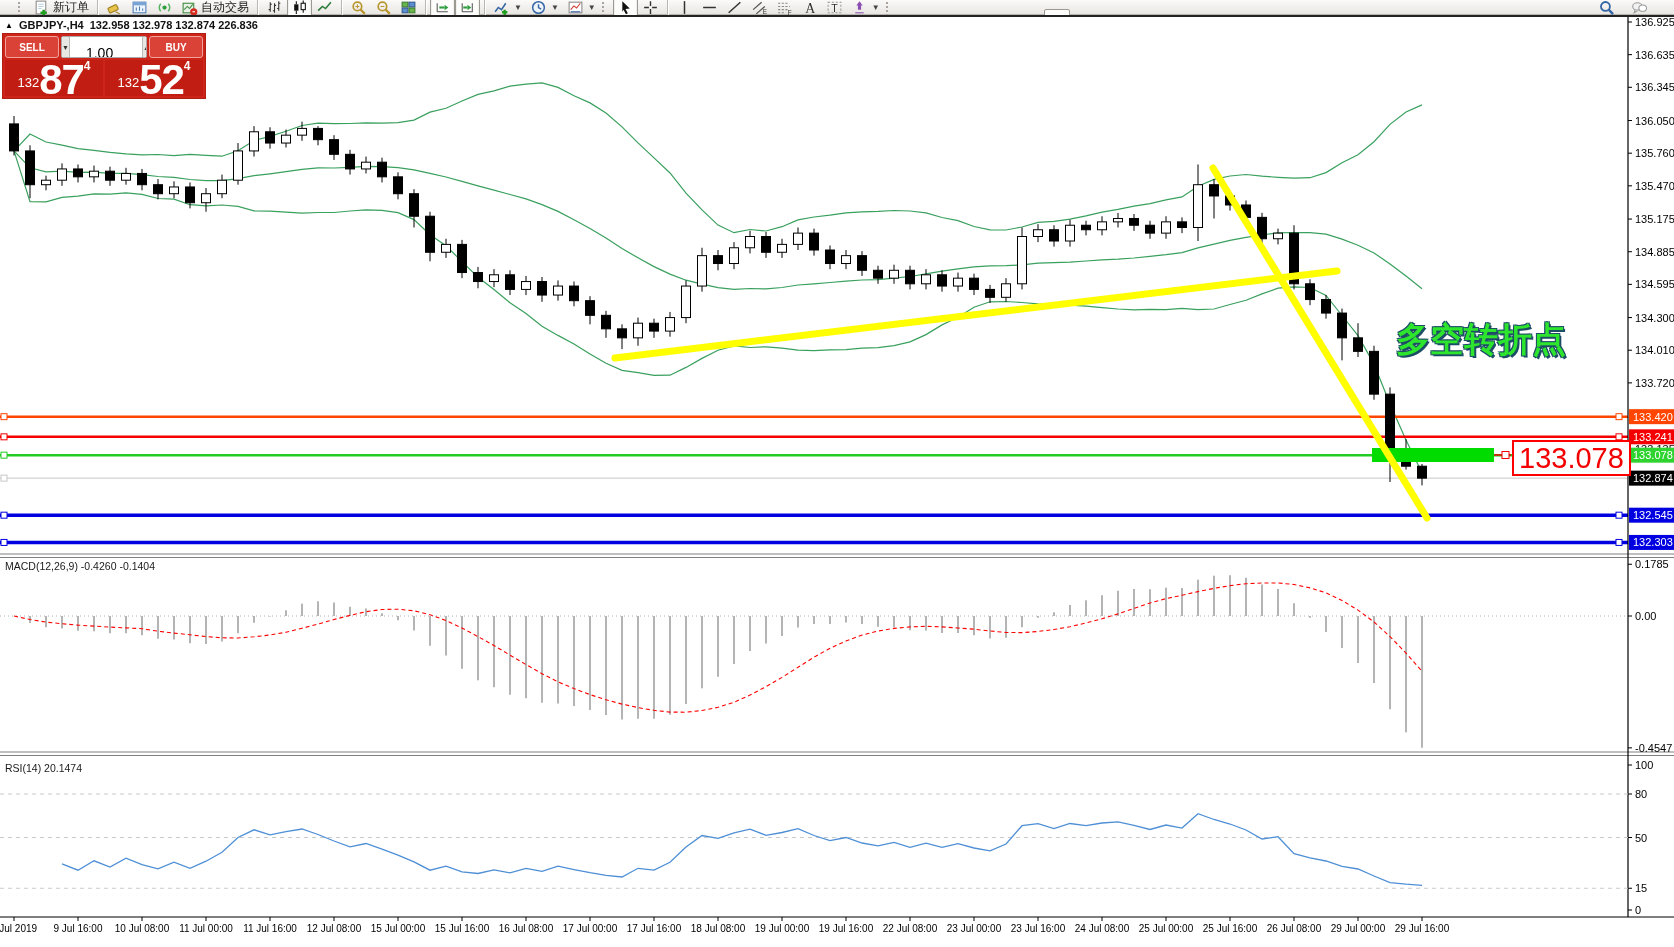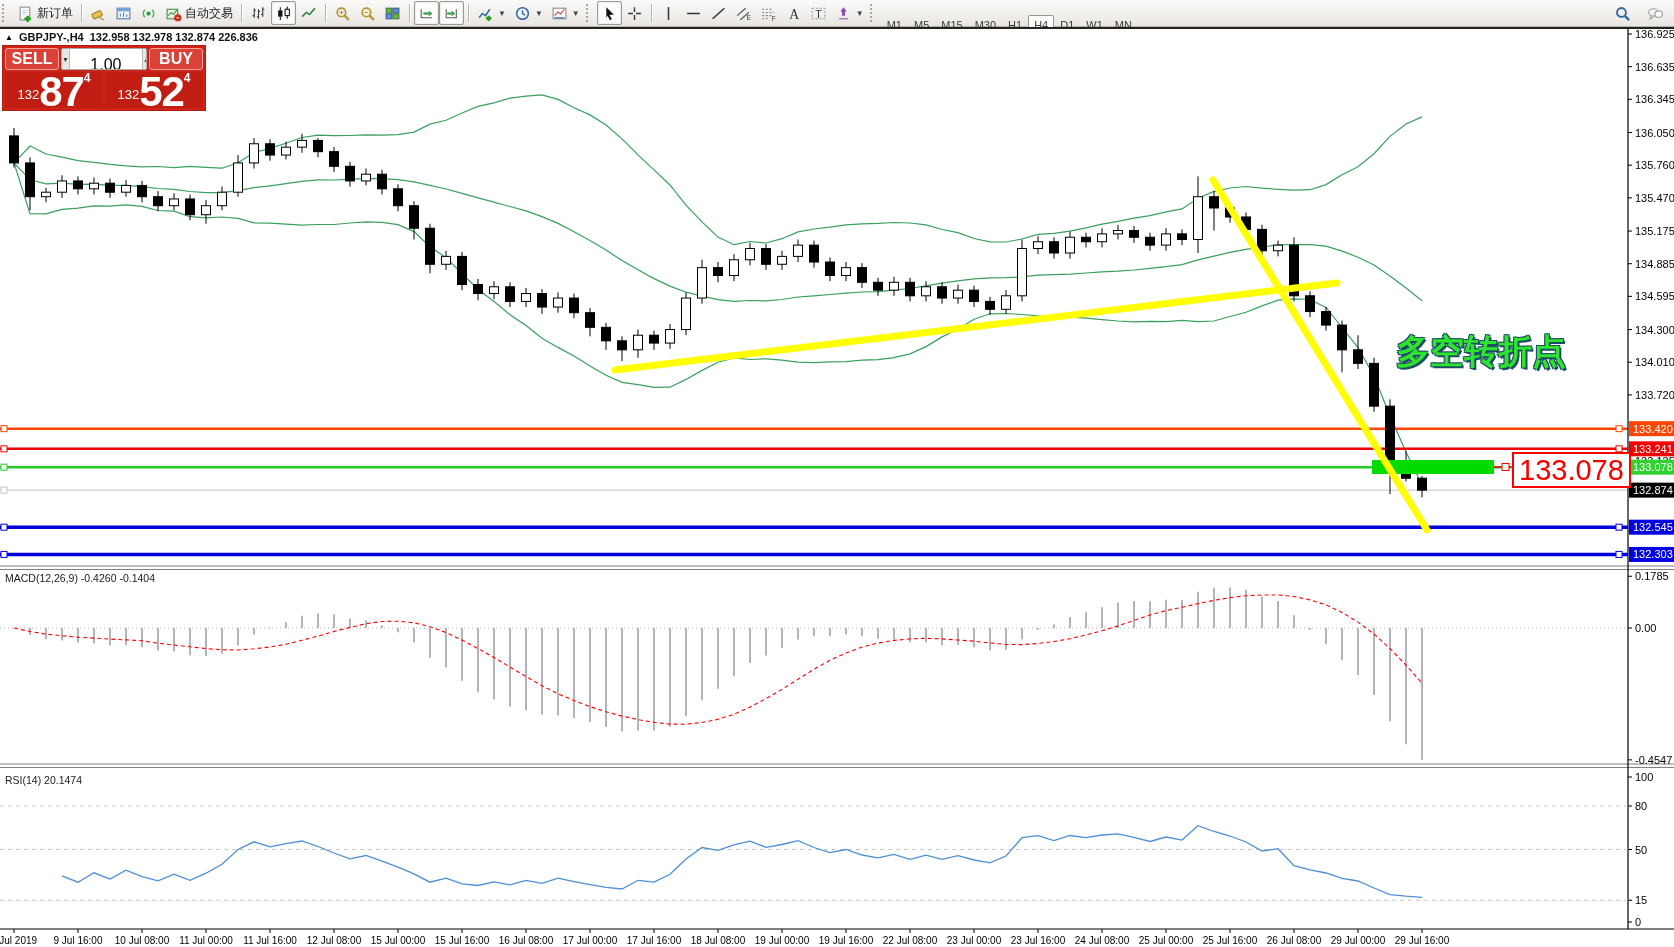--- a/index.html
+++ b/index.html
@@ -1,19 +1,19 @@
 <!DOCTYPE html>
 <html><head>
 <meta charset="utf-8">
 <style>
   html,body{margin:0;padding:0;width:1674px;height:947px;overflow:hidden;background:#fff;
     font-family:"Liberation Sans","DejaVu Sans",sans-serif;}
   
-  .toolbar{height:27px;display:flex;align-items:center;background:linear-gradient(#fbfaf9,#e9e6e2);
-    border-bottom:1px solid #b7b3ae;padding:0 0;box-sizing:border-box;white-space:nowrap;}
+  .toolbar{height:15px;display:flex;align-items:center;background:linear-gradient(#fbfaf9,#e9e6e2);
+    border-bottom:1px solid #b7b3ae;padding:0 16px;box-sizing:border-box;white-space:nowrap;}
   .grip{width:5px;height:18px;border-left:2px dotted #a9a49e;margin:0 4px 0 2px;}
   .tsep{width:1px;height:18px;background:#b9b5b0;margin:0 4px;box-shadow:1px 0 0 #fff;}
   .tbtn{display:flex;align-items:center;gap:3px;height:22px;padding:0 3px;border:1px solid transparent;
     border-radius:2px;background:transparent;cursor:default;}
   .tbtn.active{background:#fdfdfc;border-color:#9c9892;box-shadow:inset 0 0 2px #cfccc7;}
   .tbtn .tlabel{font-size:12px;color:#1d1d1d;}
   .tbtn .caret{font-size:8px;color:#444;margin-left:1px;}
   .ticon{width:17px;height:17px;display:inline-block;}
   .tfbtn{font-size:11px;color:#3c3c3c;padding:2px 5px;height:18px;line-height:14px;border:1px solid transparent;
     border-radius:2px;background:transparent;margin-top:28px;}
@@ -23,25 +23,25 @@
   .chart-wrap{position:relative;width:1674px;height:918px;border-top:2px solid #222;background:#fff;}
   .chart-wrap svg{position:absolute;left:0;top:0;}
   .symbol-line{position:absolute;left:5px;top:2px;font-size:11px;font-weight:bold;color:#111;
     display:flex;gap:6px;align-items:center;z-index:5;}
   .symbol-line .collapse{font-size:8px;color:#000;}
   
   .trade-panel{position:absolute;left:3px;top:17px;width:202px;background:#cd2419;padding:2px;
     box-sizing:border-box;z-index:6;box-shadow:0 0 0 1px #b01d12;}
   .tp-row1{display:flex;gap:2px;height:22px;}
   .tp-btn{flex:0 0 52px;background:#da4137;border:1px solid #efa39b;border-radius:3px;color:#fff;
-    font-size:16px;font-weight:bold;display:flex;align-items:center;justify-content:center;}
+    font-size:10px;font-weight:bold;display:flex;align-items:center;justify-content:center;}
   .tp-vol{flex:1;display:flex;background:#fff;border:1px solid #aaa;border-radius:2px;overflow:hidden;}
   .tp-step{width:16px;background:#e9e7e4;border:0;border-right:1px solid #bbb;font-size:7px;color:#333;padding:0;}
   .tp-step.up{border-right:0;border-left:1px solid #bbb;}
-  .tp-vol input{flex:1;border:0;outline:none;text-align:center;font-size:16px;width:40px;padding:16px;}
+  .tp-vol input{flex:1;border:0;outline:none;text-align:left;font-size:14px;width:40px;padding:16px;}
   .tp-row2{display:flex;gap:2px;margin-top:2px;height:36px;}
   .tp-price{flex:1;background:#c21d12;color:#fff;display:flex;align-items:flex-end;justify-content:center;
     padding-bottom:2px;}
   .tp-price .sm{font-size:13px;font-weight:normal;line-height:22px;}
   .tp-price .big{font-size:42px;font-weight:bold;line-height:28px;letter-spacing:-1px;}
   .tp-price .sup{font-size:12px;font-weight:bold;align-self:flex-start;line-height:12px;}
   
   .cn-note{position:absolute;left:1396px;top:300px;font-size:34px;font-weight:bold;color:#2ee52e;z-index:4;
     text-shadow:1px 1px 0 #1e4d66,-1px -1px 0 #1e4d66,1px -1px 0 #1e4d66,-1px 1px 0 #1e4d66,2px 2px 0 #1e4d66;}
   .price-callout{position:absolute;left:1512px;top:423px;border:2px solid #ff0000;background:#fff;color:#f50000;

